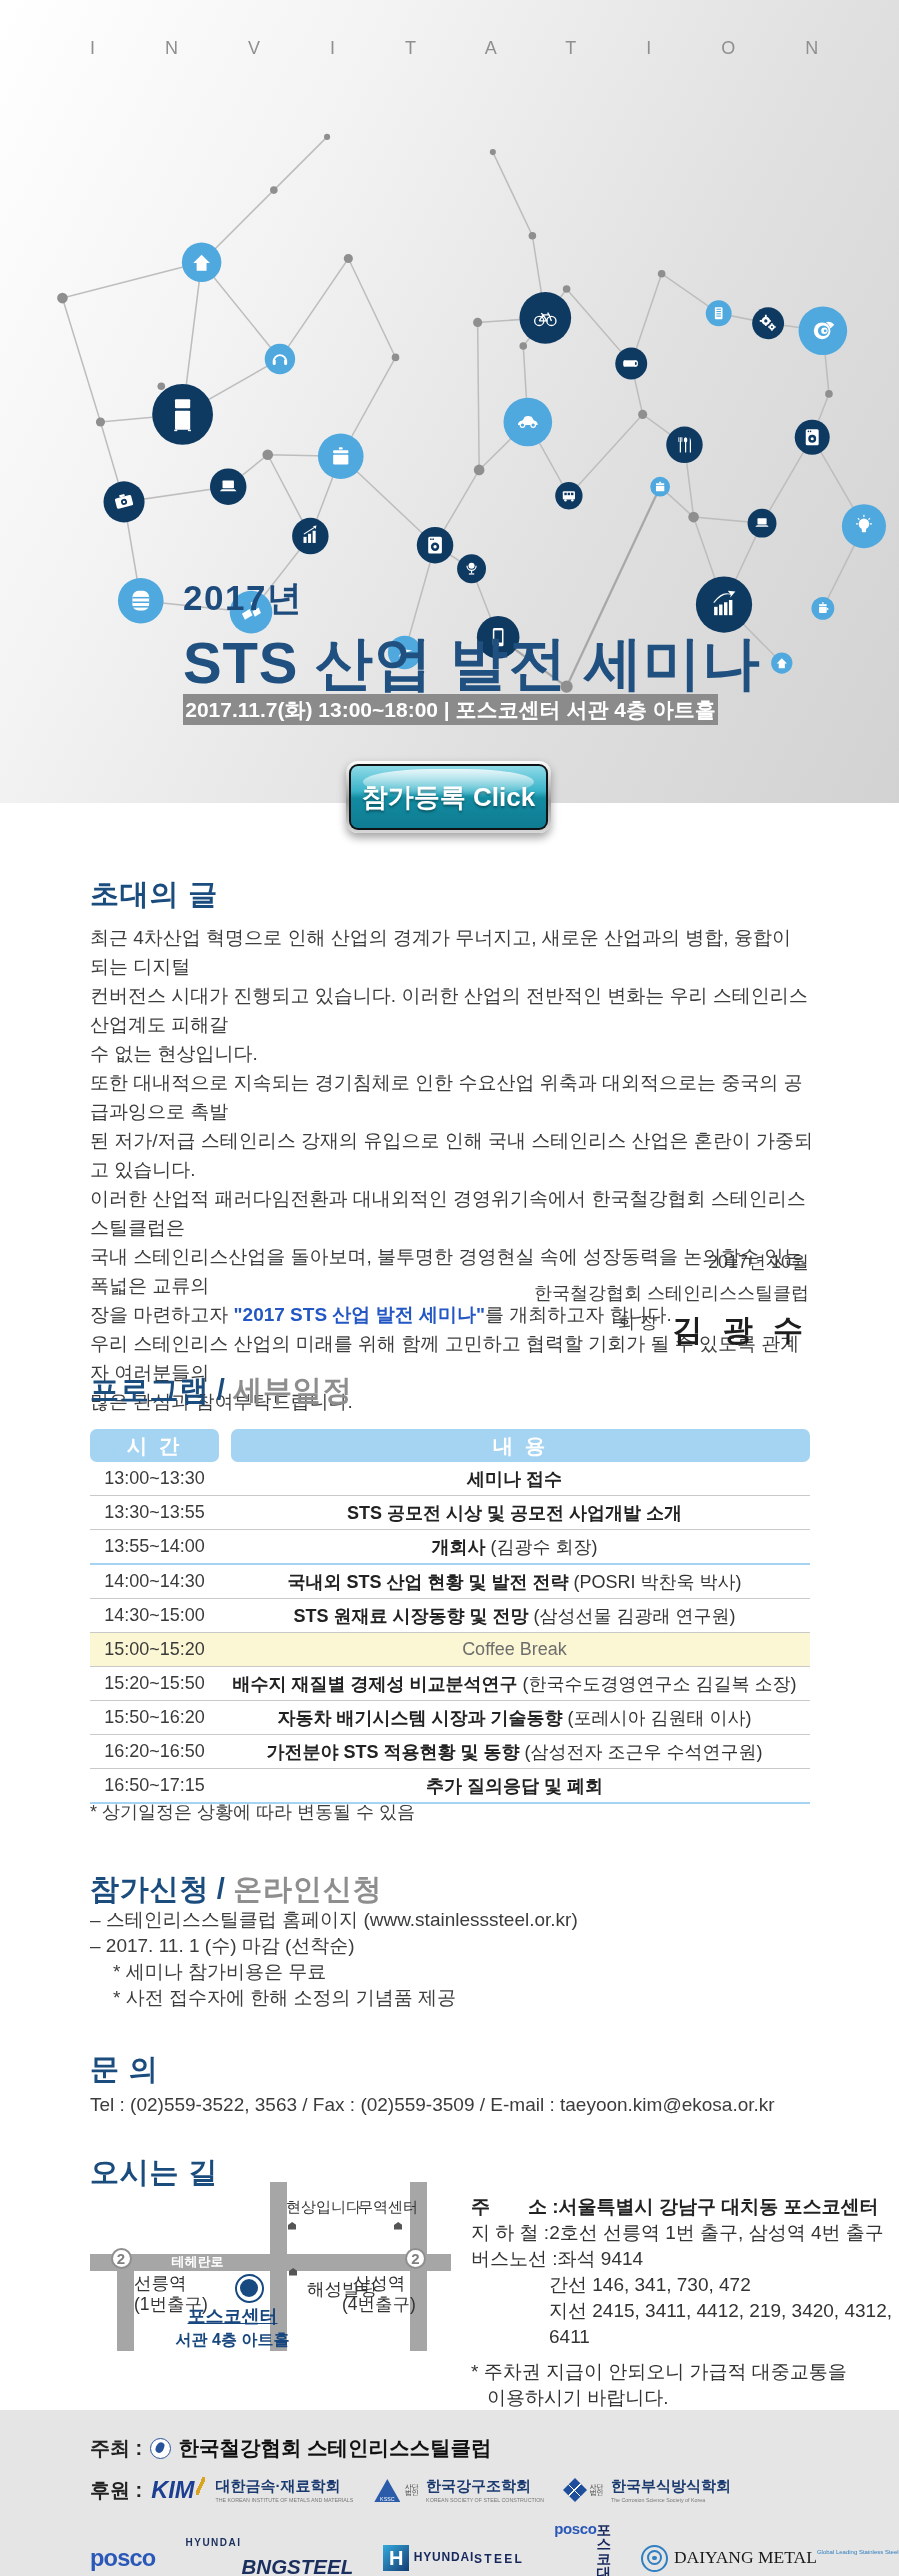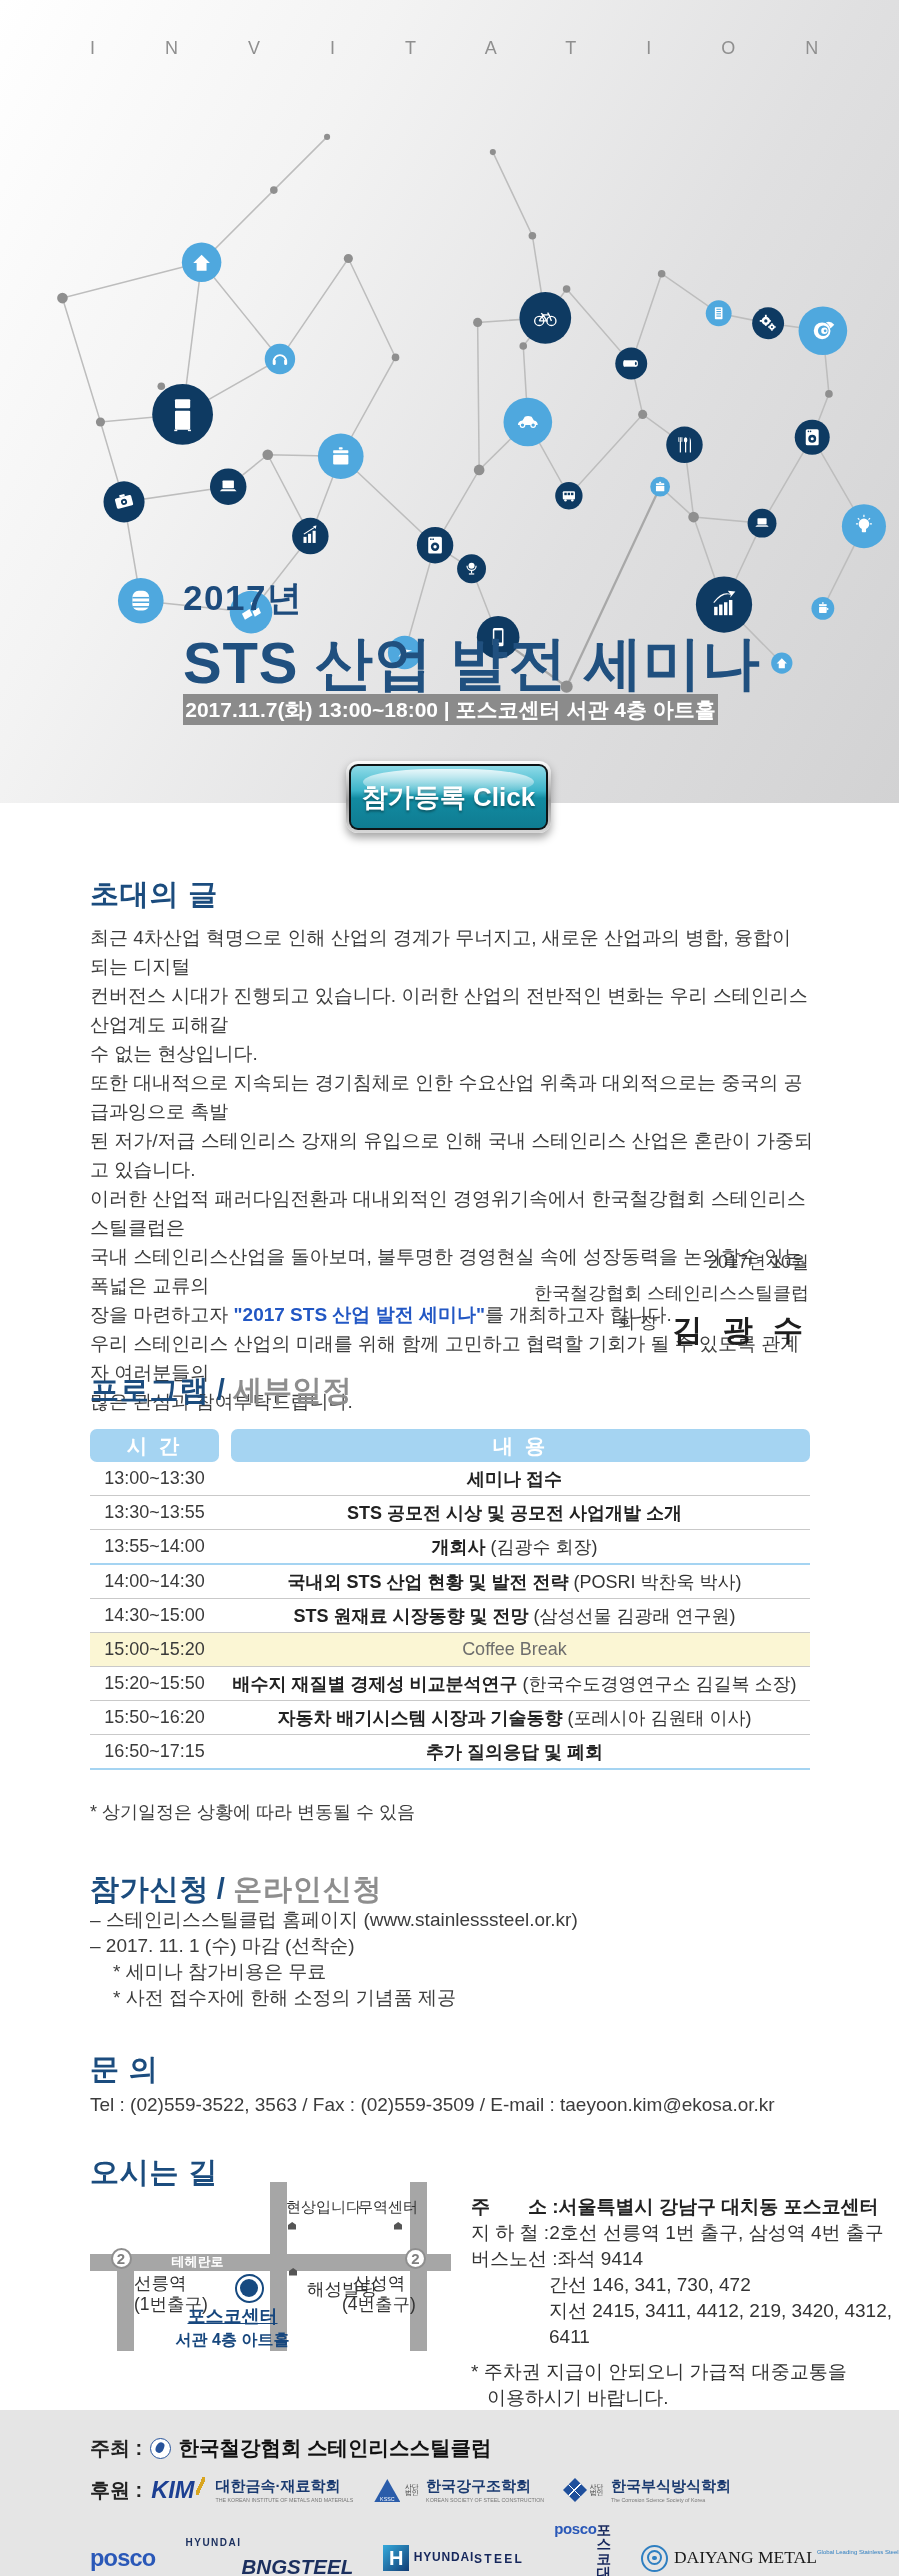--- a/index.html
+++ b/index.html
@@ -498,20 +498,24 @@
         <div class="content"><span class="t">Coffee Break</span><span class="s"></span></div>
       </div>
       <div class="agenda-row">
         <div class="time">15:20~15:50</div>
         <div class="content"><span class="t">배수지 재질별 경제성 비교분석연구</span><span class="s">&nbsp;(한국수도경영연구소 김길복 소장)</span></div>
       </div>
       <div class="agenda-row">
         <div class="time">15:50~16:20</div>
         <div class="content"><span class="t">자동차 배기시스템 시장과 기술동향</span><span class="s">&nbsp;(포레시아 김원태 이사)</span></div>
       </div>
+      <div class="agenda-row">
+        <div class="time">16:20~16:50</div>
+        <div class="content"><span class="t">가전분야 STS 적용현황 및 동향</span><span class="s">&nbsp;(삼성전자 조근우 수석연구원)</span></div>
+      </div>
       <div class="agenda-row blue-divider">
         <div class="time">16:50~17:15</div>
         <div class="content"><span class="t">추가 질의응답 및 폐회</span><span class="s"></span></div>
       </div>
     </div>
   <div class="agenda-note">* 상기일정은 상황에 따라 변동될 수 있음</div>
 
   <div class="sec-heading" style="top:1870px;">
     <span>참가신청</span><span class="sep">/</span><span class="sub">온라인신청</span>
   </div>

